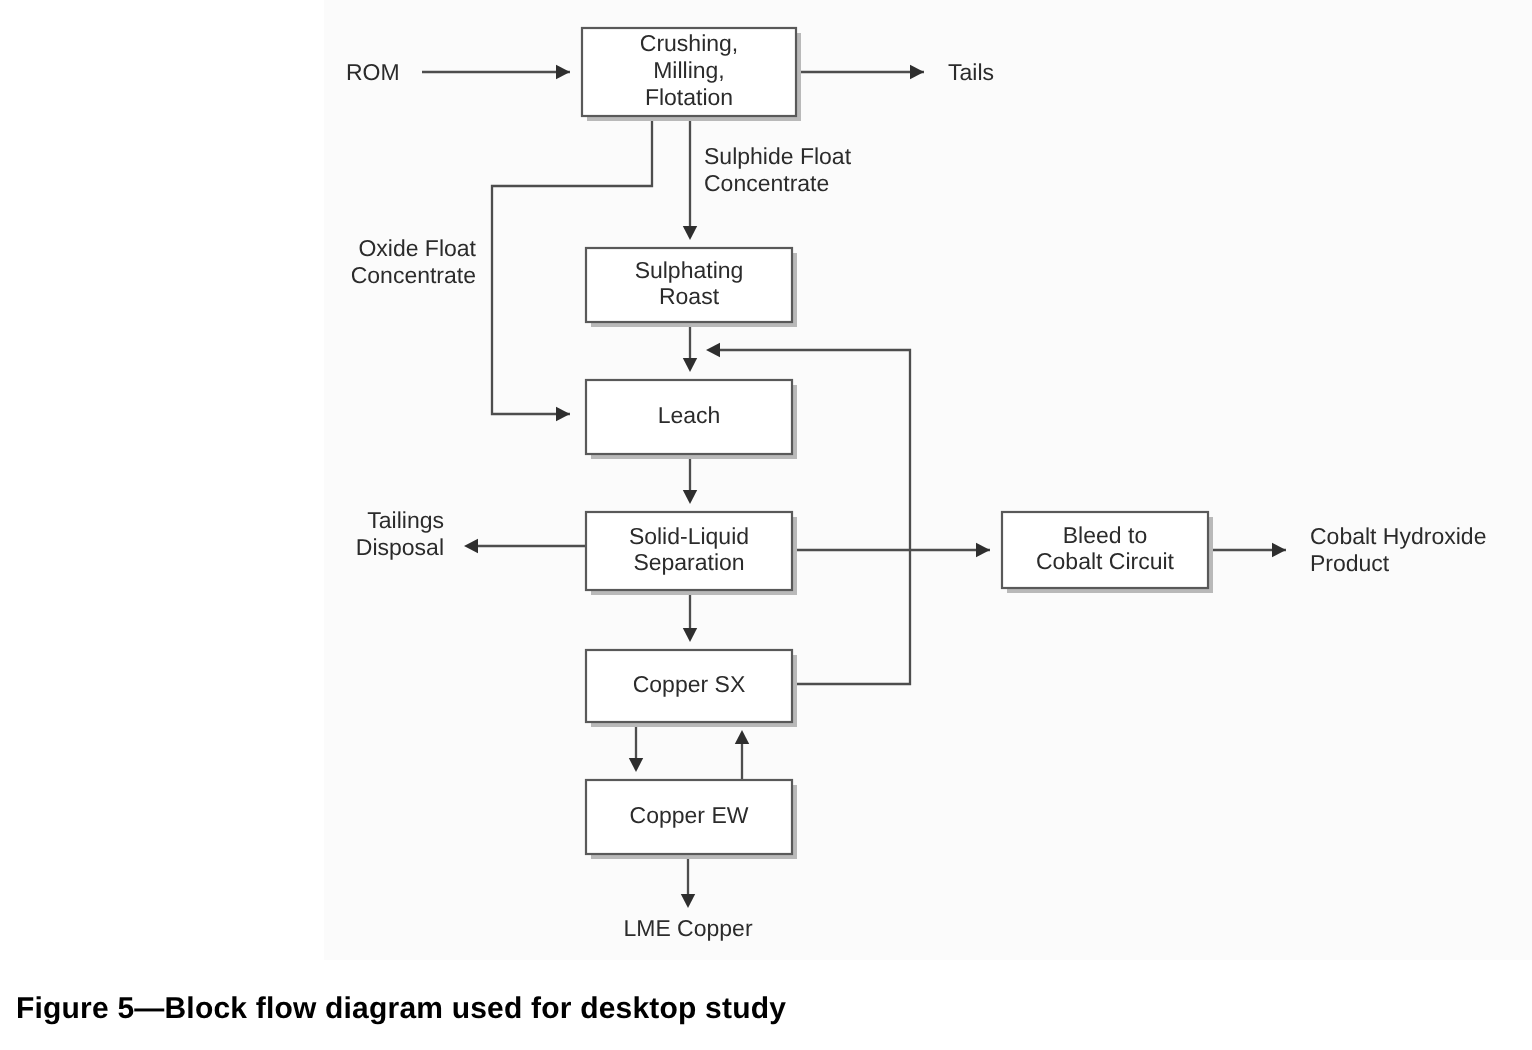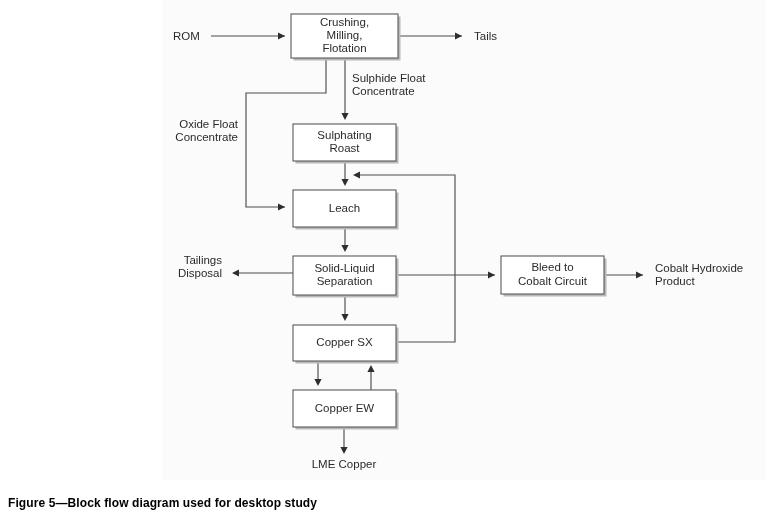--- a/index.html
+++ b/index.html
@@ -27,21 +27,21 @@
     position: absolute;
     left: 0;
     top: 0;
   }
   .fig-caption {
     position: absolute;
     left: 8px;
     top: 496px;
     width: 740px;
     font-family: "Liberation Sans", sans-serif;
-    font-size: 12px;
+    font-size: 15px;
     font-weight: bold;
     color: #000000;
     letter-spacing: 0.1px;
     white-space: nowrap;
   }
   
   .diagram-bg { fill: #fbfbfb; stroke: none; }
   .node-box {
     fill: #ffffff;
     stroke: #595959;

